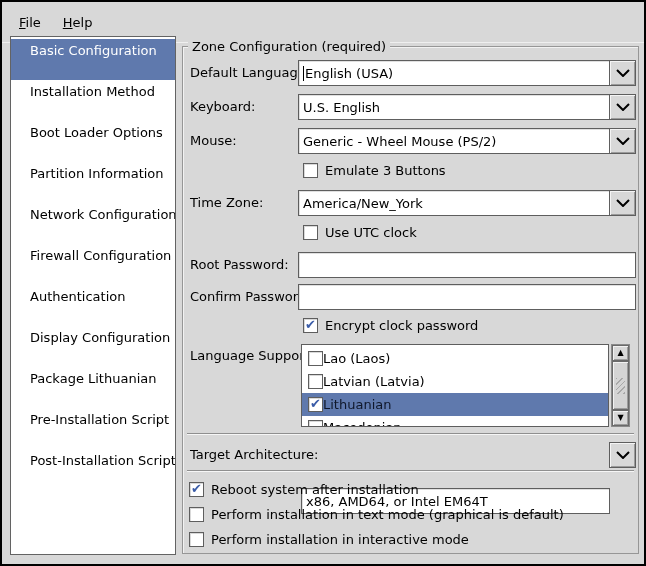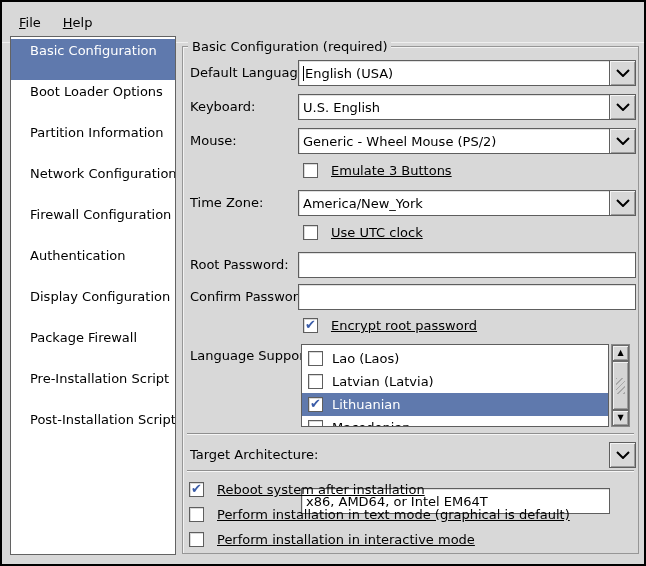--- a/index.html
+++ b/index.html
@@ -49,37 +49,37 @@
   .combo-entry.arch { left:118px; width:309px;margin-top:46px; }
   .full-entry { left:115px; width:338px; }
   .combo-btn {
     position:absolute; top:0; left:426px; width:27px; height:26px;
     background:#d8d8d8; border:1px solid #5e5e5e;
     box-shadow:inset 1px 1px 0 #f4f4f4, inset -1px -1px 0 #9a9a9a;
     display:flex; align-items:center; justify-content:center; cursor:default;
   }
   .caret { display:inline-block; width:1px; height:15px; background:#000; margin-right:1px; }
   
-  .check-row { position:absolute; height:17px; display:flex; align-items:center; gap:13px; white-space:nowrap;text-decoration:underline; }
+  .check-row { position:absolute; height:17px; display:flex; align-items:center; gap:7px; white-space:nowrap; }
   .checkbox {
     display:inline-block; width:15px; height:15px; background:#fff;
     border:1px solid #5e5e5e; box-shadow:inset 1px 1px 0 rgba(0,0,0,0.15);
     position:relative; flex:0 0 auto;
   }
   .checkbox.checked::after {
     content:"\2714"; position:absolute; left:1px; top:-2px;
     color:#3a5ca8; font-size:13px; font-weight:bold;
   }
   
   .lang-list {
     position:absolute; left:118px; top:0; width:308px; height:83px;
     background:#fff; border:1px solid #5e5e5e; overflow:hidden; padding-top:2px;
   }
-  .lang-row { height:23px; display:flex; align-items:center; gap:9px; padding-left:6px; }
-  .lang-row.selected { background:#5f79ad; color:#ffffff; }
+  .lang-row { height:23px; display:flex; align-items:center; padding-left:6px; }
+  .lang-row.selected { background:#5f79ad; color:#0f172a; }
   .vscrollbar { position:absolute; left:428px; top:0; width:19px; height:83px; background:#c6c6c6; border:1px solid #8a8a8a; }
   .sb-btn {
     position:absolute; left:0; width:17px; height:16px; background:#d8d8d8;
     border:1px solid #6a6a6a; box-shadow:inset 1px 1px 0 #f2f2f2, inset -1px -1px 0 #9c9c9c;
     display:flex; align-items:center; justify-content:center;
     font-size:8px; line-height:8px; color:#000; cursor:default;
   }
   .sb-btn.up { top:0; }
   .sb-btn.down { bottom:0; }
   .sb-thumb {
@@ -99,33 +99,34 @@
 
 <div class="window">
 
   <div class="menubar">
     <div class="menu-item">File</div>
     <div class="menu-item">Help</div>
   </div>
 
   <div class="sidebar">
     <div class="side-item selected">Basic Configuration</div>
+    <div class="side-item">Installation Method</div>
     <div class="side-item">Boot Loader Options</div>
     <div class="side-item">Partition Information</div>
     <div class="side-item">Network Configuration</div>
     <div class="side-item">Firewall Configuration</div>
     <div class="side-item">Authentication</div>
     <div class="side-item">Display Configuration</div>
-    <div class="side-item">Package Firewall</div>
+    <div class="side-item">Package Lithuanian</div>
     <div class="side-item">Pre-Installation Script</div>
     <div class="side-item">Post-Installation Script</div>
   </div>
 
   <div class="frame">
-    <div class="frame-title">Basic Configuration (required)</div>
+    <div class="frame-title">Zone Configuration (required)</div>
 
     <div class="row" style="top:13px;height:26px">
       <span class="flabel">Default Language:</span>
       <div class="entry combo-entry">
         <span class="caret"></span>
         <span>English (USA)</span>
       </div>
       <div class="combo-btn">
         <svg width="14" height="8" viewBox="0 0 14 8">
             <polyline points="1,1 7,7 13,1" fill="none" stroke="#000" stroke-width="2"></polyline>
@@ -184,21 +185,21 @@
       <input class="entry full-entry" type="text" value="" style="">
     </div>
 
     <div class="row" style="top:237px;height:26px">
       <span class="flabel">Confirm Password:</span>
       <input class="entry full-entry" type="text" value="" style="">
     </div>
 
     <div class="check-row" style="top:270px;left:120px">
       <span class="checkbox checked"></span>
-      <span>Encrypt root password</span>
+      <span>Encrypt clock password</span>
     </div>
 
     <div class="row" style="top:297px;height:83px">
       <span class="flabel top">Language Support:</span>
       <div class="lang-list">
         <div class="lang-row">
           <span class="checkbox"></span>
           <span>Lao (Laos)</span>
         </div>
         <div class="lang-row">

